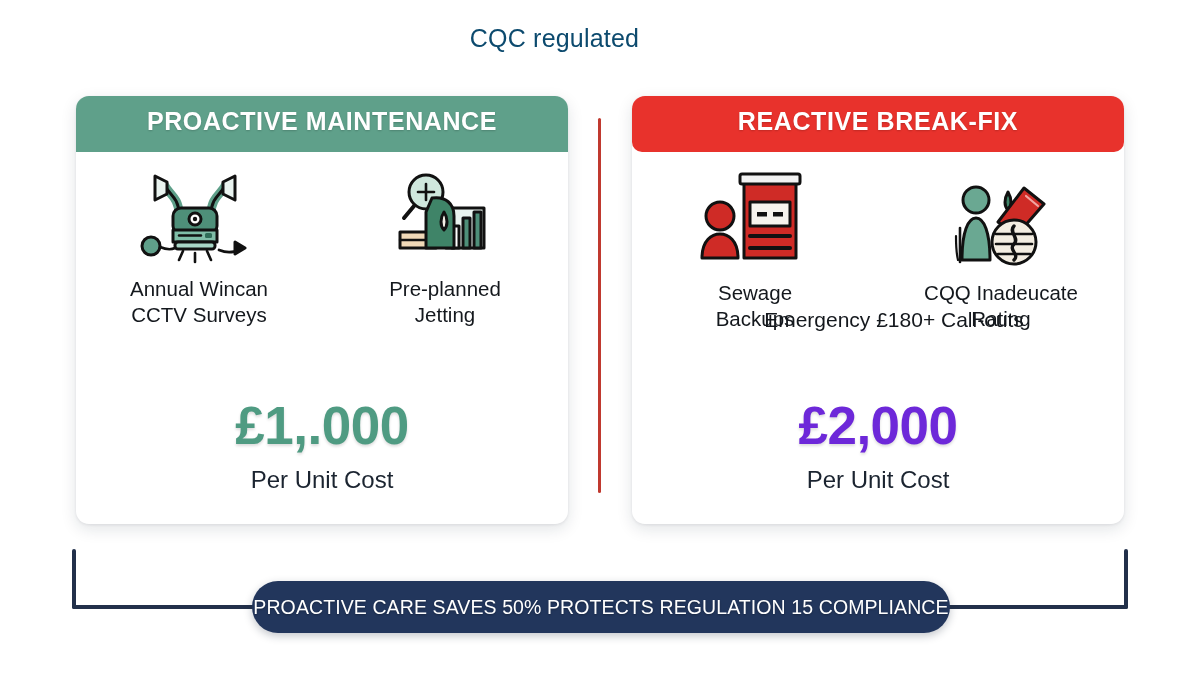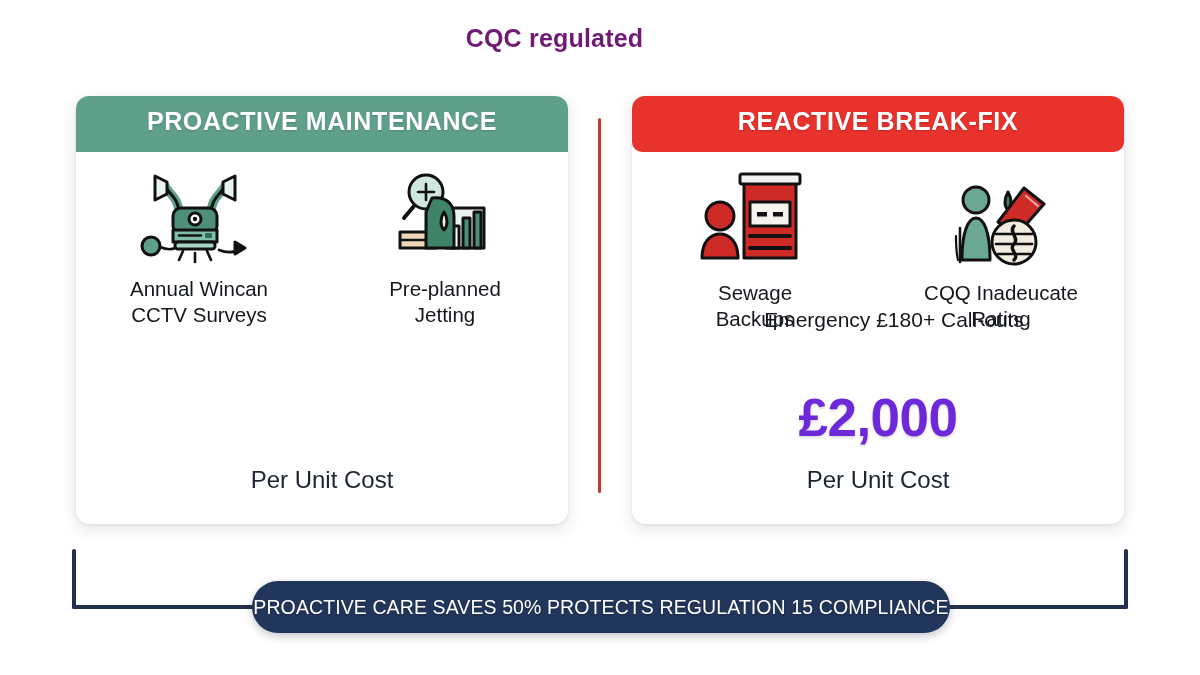--- a/index.html
+++ b/index.html
@@ -17,22 +17,22 @@
   }
 
   
   .page-title {
     position: absolute;
     top: 24px;
     left: 0;
     width: 1109px;
     text-align: center;
     font-size: 25px;
-    font-weight: 700;
-    color: #701a75;
+    font-weight: 400;
+    color: #0c4a6e;
     letter-spacing: .2px;
   }
 
   
   .card {
     position: absolute;
     top: 96px;
     width: 492px;
     height: 428px;
     background: #ffffff;
@@ -116,21 +116,21 @@
     font-weight: bold;
     letter-spacing: -.5px;
     line-height: 1.05;
     text-shadow: 0 2px 3px rgba(0,0,0,.14);
   }
   .price-green { color: #4f9b82; }
   .price-red   { color: #6d28d9; }
   .price-sub {
     font-size: 24px;
     color: #1b2430;
-    margin-top: 20px;
+    margin-top: 12px;
   }
 
   
   .divider {
     position: absolute;
     left: 598px;
     top: 118px;
     width: 3px;
     height: 375px;
     background: #c0392f;
@@ -237,20 +237,21 @@
             </g>
           </svg>
         </div>
         <div class="feature-label">Pre-planned
 Jetting</div>
       </div>
 
     </div>
 
     <div class="price-block">
+      <div class="price price-green">£1,.000</div>
       <div class="price-sub">Per Unit Cost</div>
     </div>
 
   </div>
 </div>
 
 <div class="card card-right">
   <div class="card-header hdr-red">REACTIVE BREAK-FIX</div>
   <div class="card-body right-body">
 

